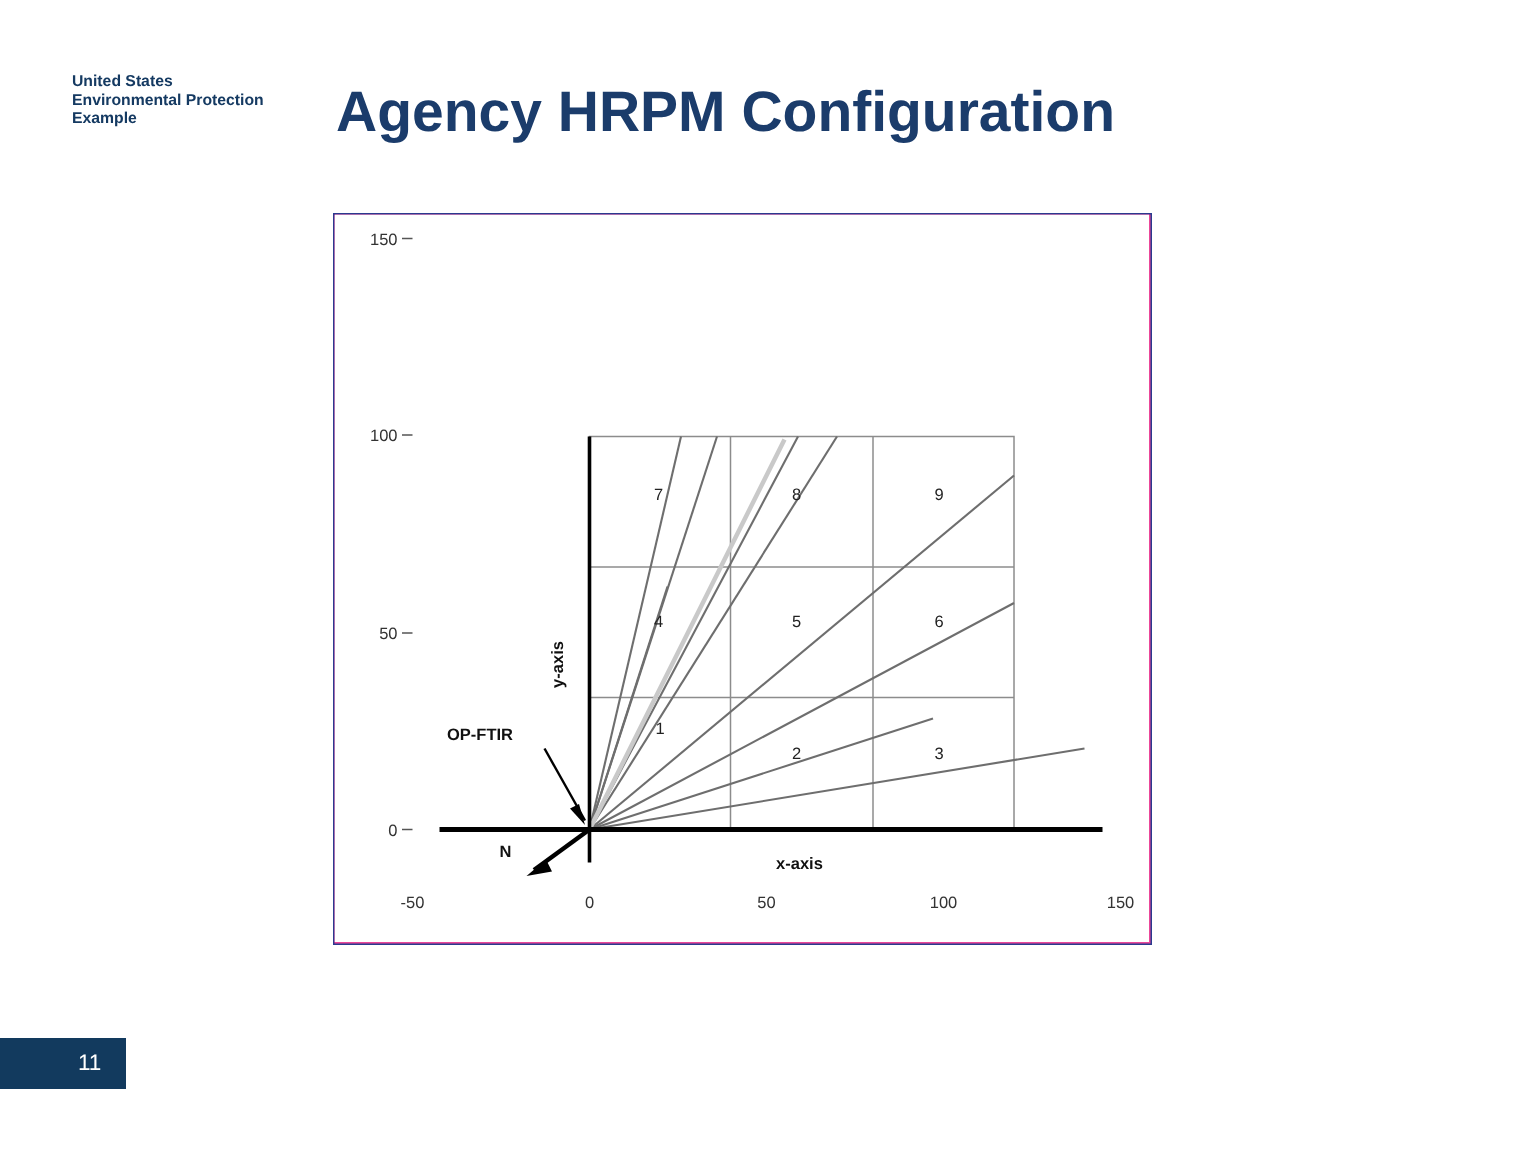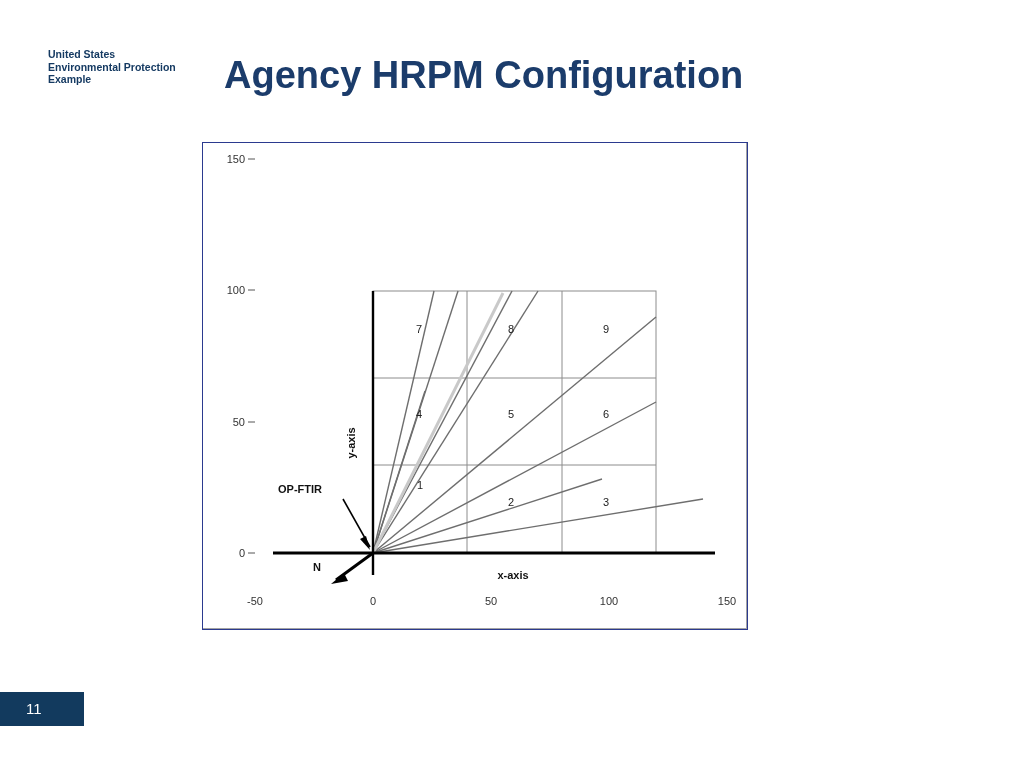--- a/index.html
+++ b/index.html
@@ -62,47 +62,47 @@
     font-weight: bold;
     color: #1b3c6b;
     font-family: "Liberation Sans", sans-serif;
     line-height: 46px;
     white-space: nowrap;
   }
 
   
   #figure-frame {
     position: absolute;
-    left: 202px;
+    left: 222px;
     top: 142px;
     width: 546px;
     height: 488px;
     border: 1.5px solid #2b3a8f;
-    background: #a3a3a3;
+    background: #ec4899;
     box-sizing: border-box;
   }
   #figure-frame svg {
     display: block;
   }
 
   
   #page-number-bar {
     position: absolute;
     left: 0;
     top: 692px;
     width: 84px;
     height: 34px;
     background: #123a5e;
   }
   #page-number-bar .num {
     color: #ffffff;
     font-size: 15px;
     font-family: "Liberation Sans", sans-serif;
     line-height: 34px;
-    padding-left: 26px;
+    padding-left: 52px;
   }
 
   .axis-label {
     font-family: "Liberation Sans", sans-serif;
     font-size: 11px;
     font-weight: bold;
     fill: #111111;
   }
   .tick-label {
     font-family: "Liberation Sans", sans-serif;

